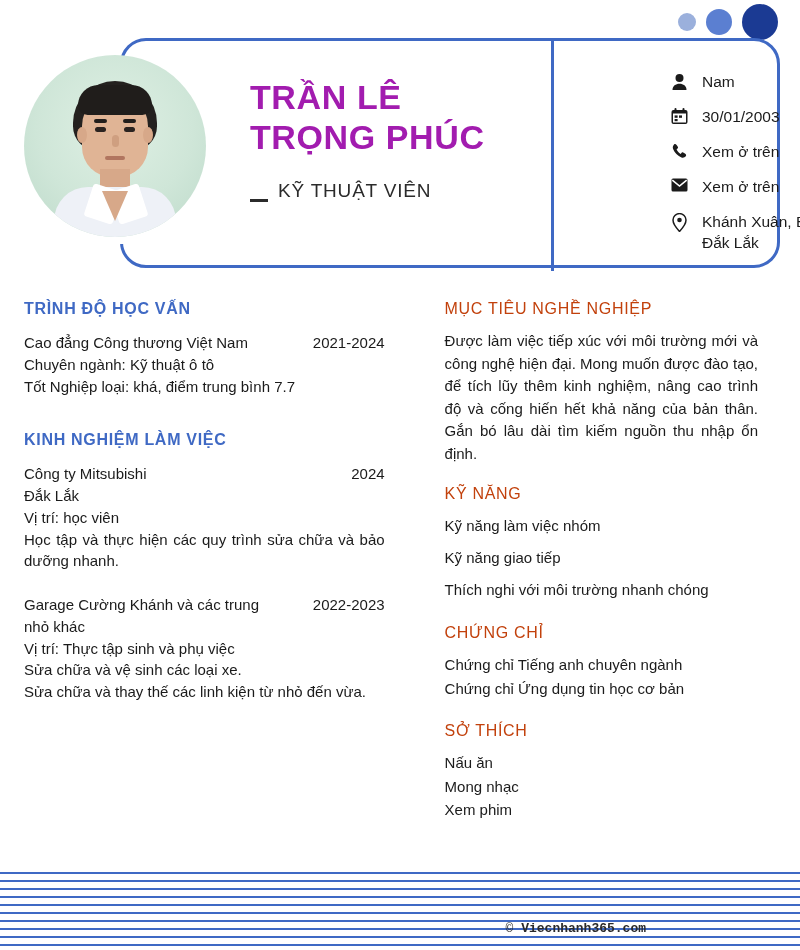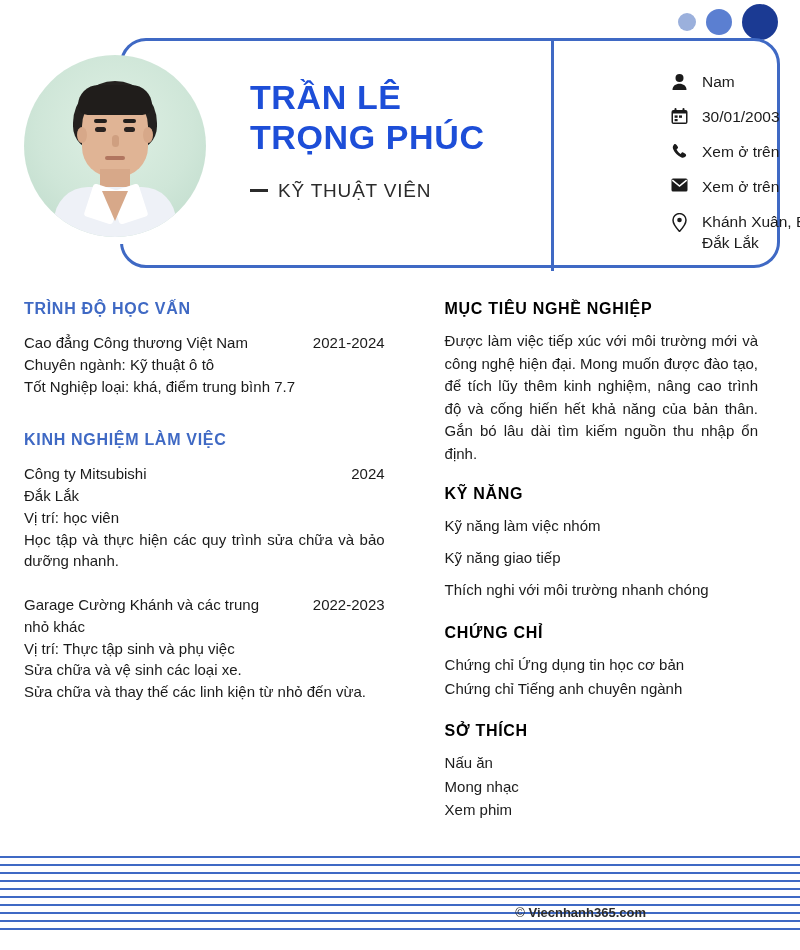--- a/index.html
+++ b/index.html
@@ -110,26 +110,26 @@
     position: absolute;
     left: 250px;
     top: 78px;
     width: 300px;
   }
   .name {
     font-size: 34px;
     font-weight: bold;
     letter-spacing: 0.6px;
     line-height: 1.17;
-    color: #1d4ed8;
+    color: #a21caf;
     margin: 0;
   }
   .role-row {
     display: flex;
-    align-items: center;
+    align-items: flex-end;
     gap: 10px;
     margin-top: 22px;
   }
   .role-dash { width: 18px; height: 3px; background: #2b2b2b; }
   .role {
     font-size: 19px;
     letter-spacing: 0.8px;
     color: #2b2b2b;
   }
 
@@ -173,23 +173,23 @@
 
   .sec-title {
     font-size: 16px;
     font-weight: bold;
     letter-spacing: 0.7px;
     color: #3f69c4;
     margin: 0 0 14px 0;
   }
   .sec-title-dark {
     font-size: 16px;
-    font-weight: bold;
+    font-weight: normal;
     letter-spacing: 0.7px;
-    color: #000000;
+    color: #c2410c;
     margin: 0 0 12px 0;
   }
   .entry { margin-bottom: 14px; }
   .entry-head {
     display: flex;
     justify-content: space-between;
     align-items: baseline;
     gap: 12px;
     font-size: 15px;
     line-height: 1.45;
@@ -218,23 +218,24 @@
   .item-tight {
     font-size: 15px;
     line-height: 1.45;
     margin-bottom: 2px;
   }
 
   
   .footer {
     position: absolute;
     left: 0;
-    bottom: 16px;
+    bottom: 0;
     width: 664px;
     height: 78px;
+    font-family: Liberation Mono, monospace;
   }
   .stripe {
     position: absolute;
     left: 0;
     width: 800px;
     height: 2px;
     background: #3f69c4;
   }
   .credit {
     position: absolute;
@@ -387,22 +388,22 @@
     <div class="gap-14"></div>
 
     <div class="sec-title-dark">KỸ NĂNG</div>
     <div class="item">Kỹ năng làm việc nhóm</div>
     <div class="item">Kỹ năng giao tiếp</div>
     <div class="item">Thích nghi với môi trường nhanh chóng</div>
 
     <div class="gap-14"></div>
 
     <div class="sec-title-dark">CHỨNG CHỈ</div>
+    <div class="item-tight">Chứng chỉ Tiếng anh chuyên ngành</div>
     <div class="item-tight">Chứng chỉ Ứng dụng tin học cơ bản</div>
-    <div class="item-tight">Chứng chỉ Tiếng anh chuyên ngành</div>
 
     <div class="gap-20"></div>
 
     <div class="sec-title-dark">SỞ THÍCH</div>
     <div class="item-tight">Nấu ăn</div>
     <div class="item-tight">Mong nhạc</div>
     <div class="item-tight">Xem phim</div>
   </div>
 </div>
 

